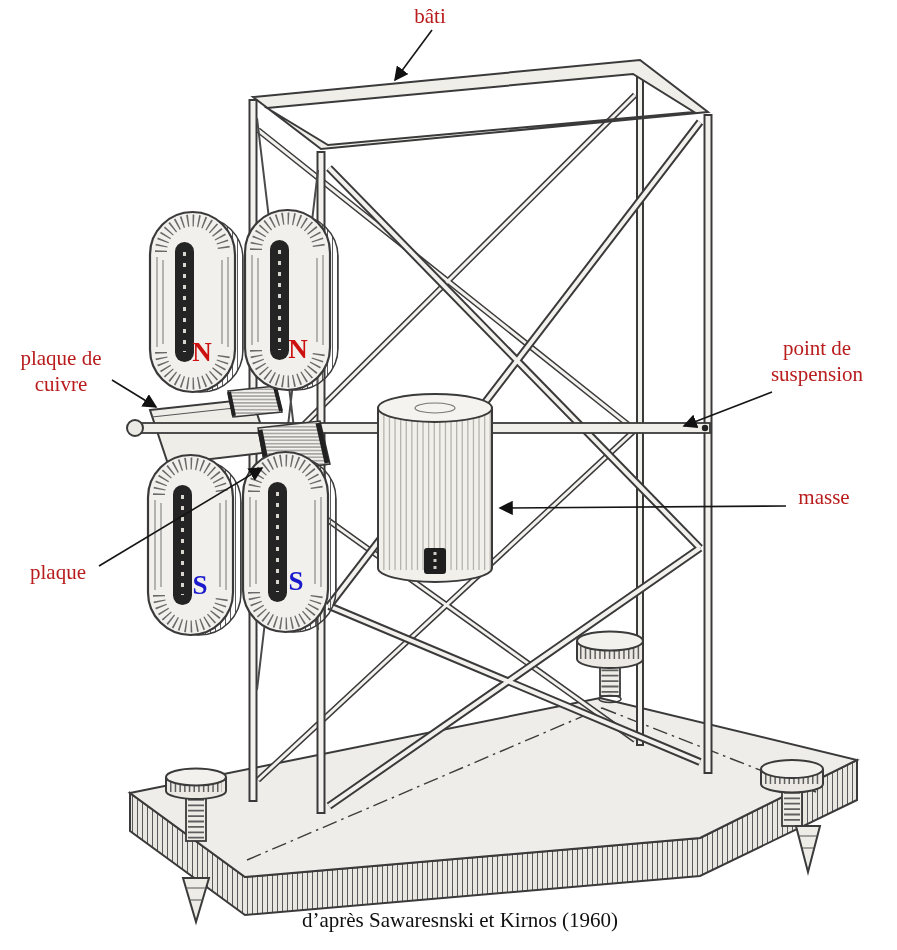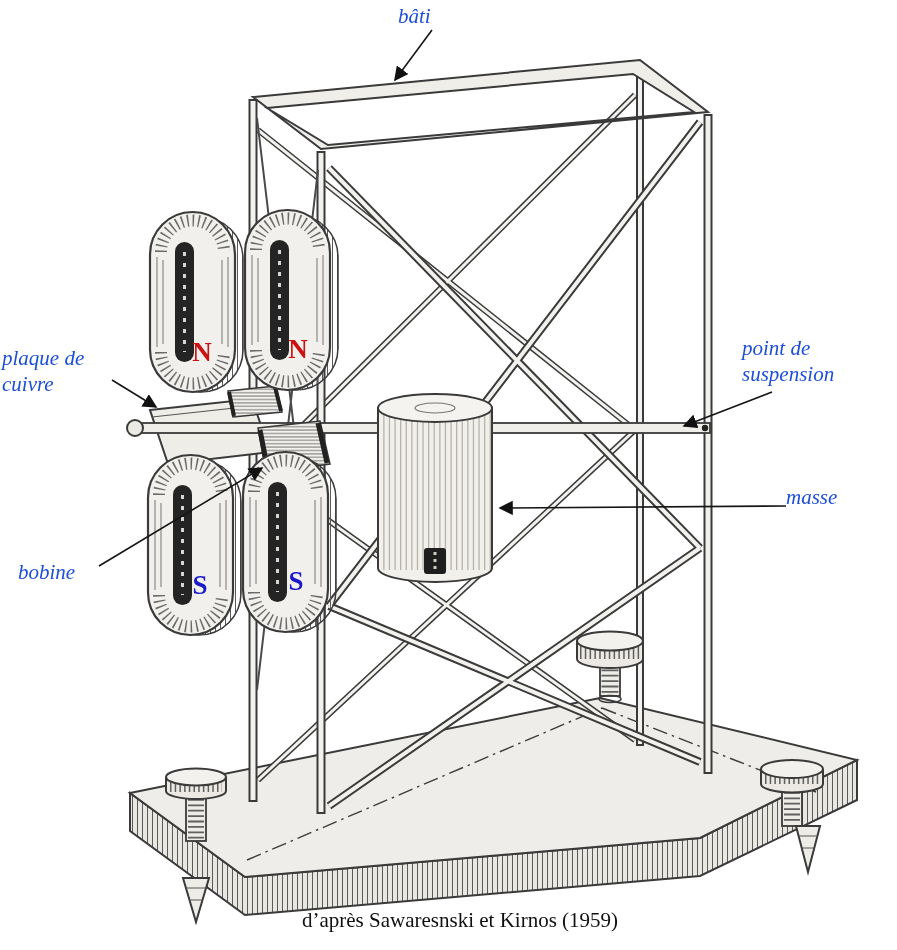--- a/index.html
+++ b/index.html
@@ -2,23 +2,22 @@
 <html><head>
 <meta charset="utf-8">
 <style>
   html,body{margin:0;padding:0;background:#ffffff;}
   .stage{
     position:relative;width:897px;height:950px;background:#ffffff;overflow:hidden;
     font-family:"Liberation Serif","DejaVu Serif",serif;
   }
   .stage svg{position:absolute;left:0;top:0;}
   .lbl{
-    position:absolute;font-size:21px;color:#1d4ed8;text-align:left;line-height:1.22;
+    position:absolute;font-size:21px;color:#b91c1c;text-align:center;line-height:1.22;
     font-family:"Liberation Serif","DejaVu Serif",serif;
-    font-style:italic;
   }
   .pole{
     position:absolute;font-size:27px;font-weight:bold;text-align:center;
     font-family:"Liberation Serif","DejaVu Serif",serif;
   }
   .caption{
     position:absolute;font-size:21px;color:#101010;text-align:center;
   }
   .beam-dark{stroke:#3a3a3a;fill:none;}
   .beam-light{stroke:#f3f1ed;fill:none;}
@@ -161,22 +160,22 @@
 </svg>
 
 <div class="lbl" style="left:398px;top:4px;width:64px;">bâti</div>
 
 <div class="lbl" style="left:742px;top:336px;width:150px;">point de suspension</div>
 
 <div class="lbl" style="left:2px;top:346px;width:118px;">plaque de cuivre</div>
 
 <div class="lbl" style="left:786px;top:485px;width:76px;">masse</div>
 
-<div class="lbl" style="left:18px;top:560px;width:80px;">bobine</div>
+<div class="lbl" style="left:18px;top:560px;width:80px;">plaque</div>
 
 <div class="pole" style="left: 184px; top: 337px; width: 36px; color: rgb(204, 17, 17);">N</div>
 <div class="pole" style="left: 280px; top: 334px; width: 36px; color: rgb(204, 17, 17);">N</div>
 <div class="pole" style="left: 182px; top: 570px; width: 36px; color: rgb(26, 26, 204);">S</div>
 <div class="pole" style="left: 278px; top: 566px; width: 36px; color: rgb(26, 26, 204);">S</div>
 
-<div class="caption" style="left:150px;top:908px;width:620px;">d’après Sawaresnski et Kirnos (1959)</div>
+<div class="caption" style="left:150px;top:908px;width:620px;">d’après Sawaresnski et Kirnos (1960)</div>
 
 </div>
 
 </body></html>

